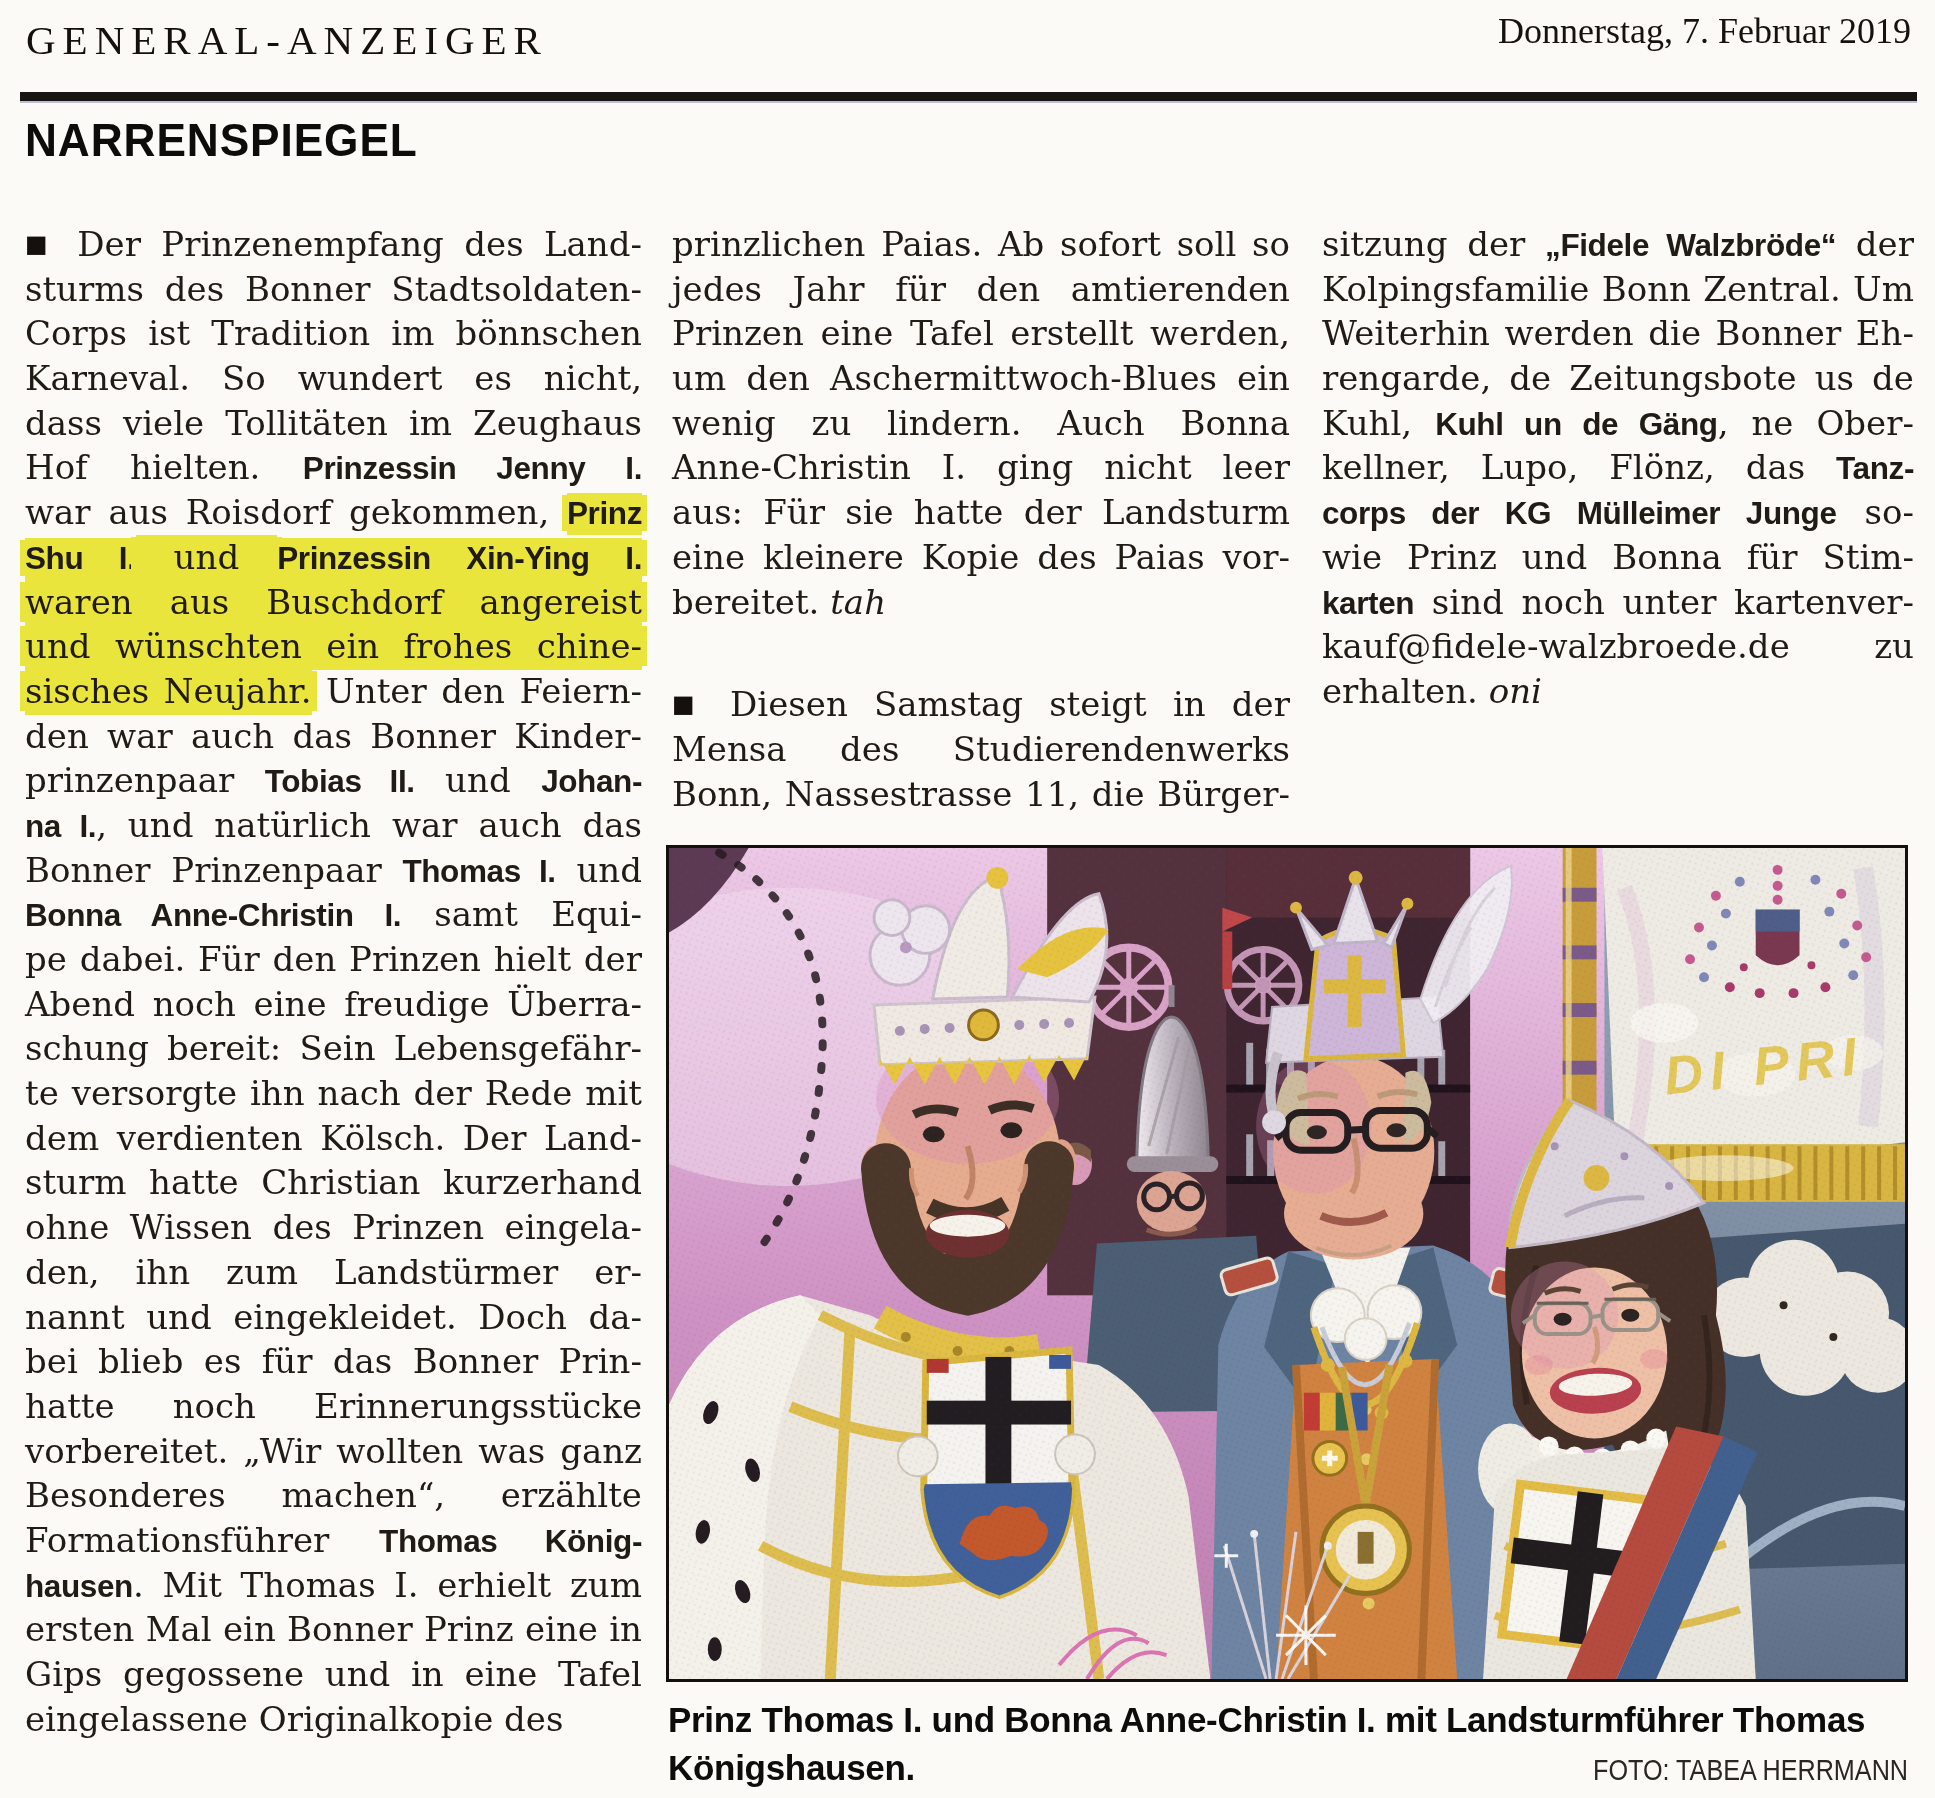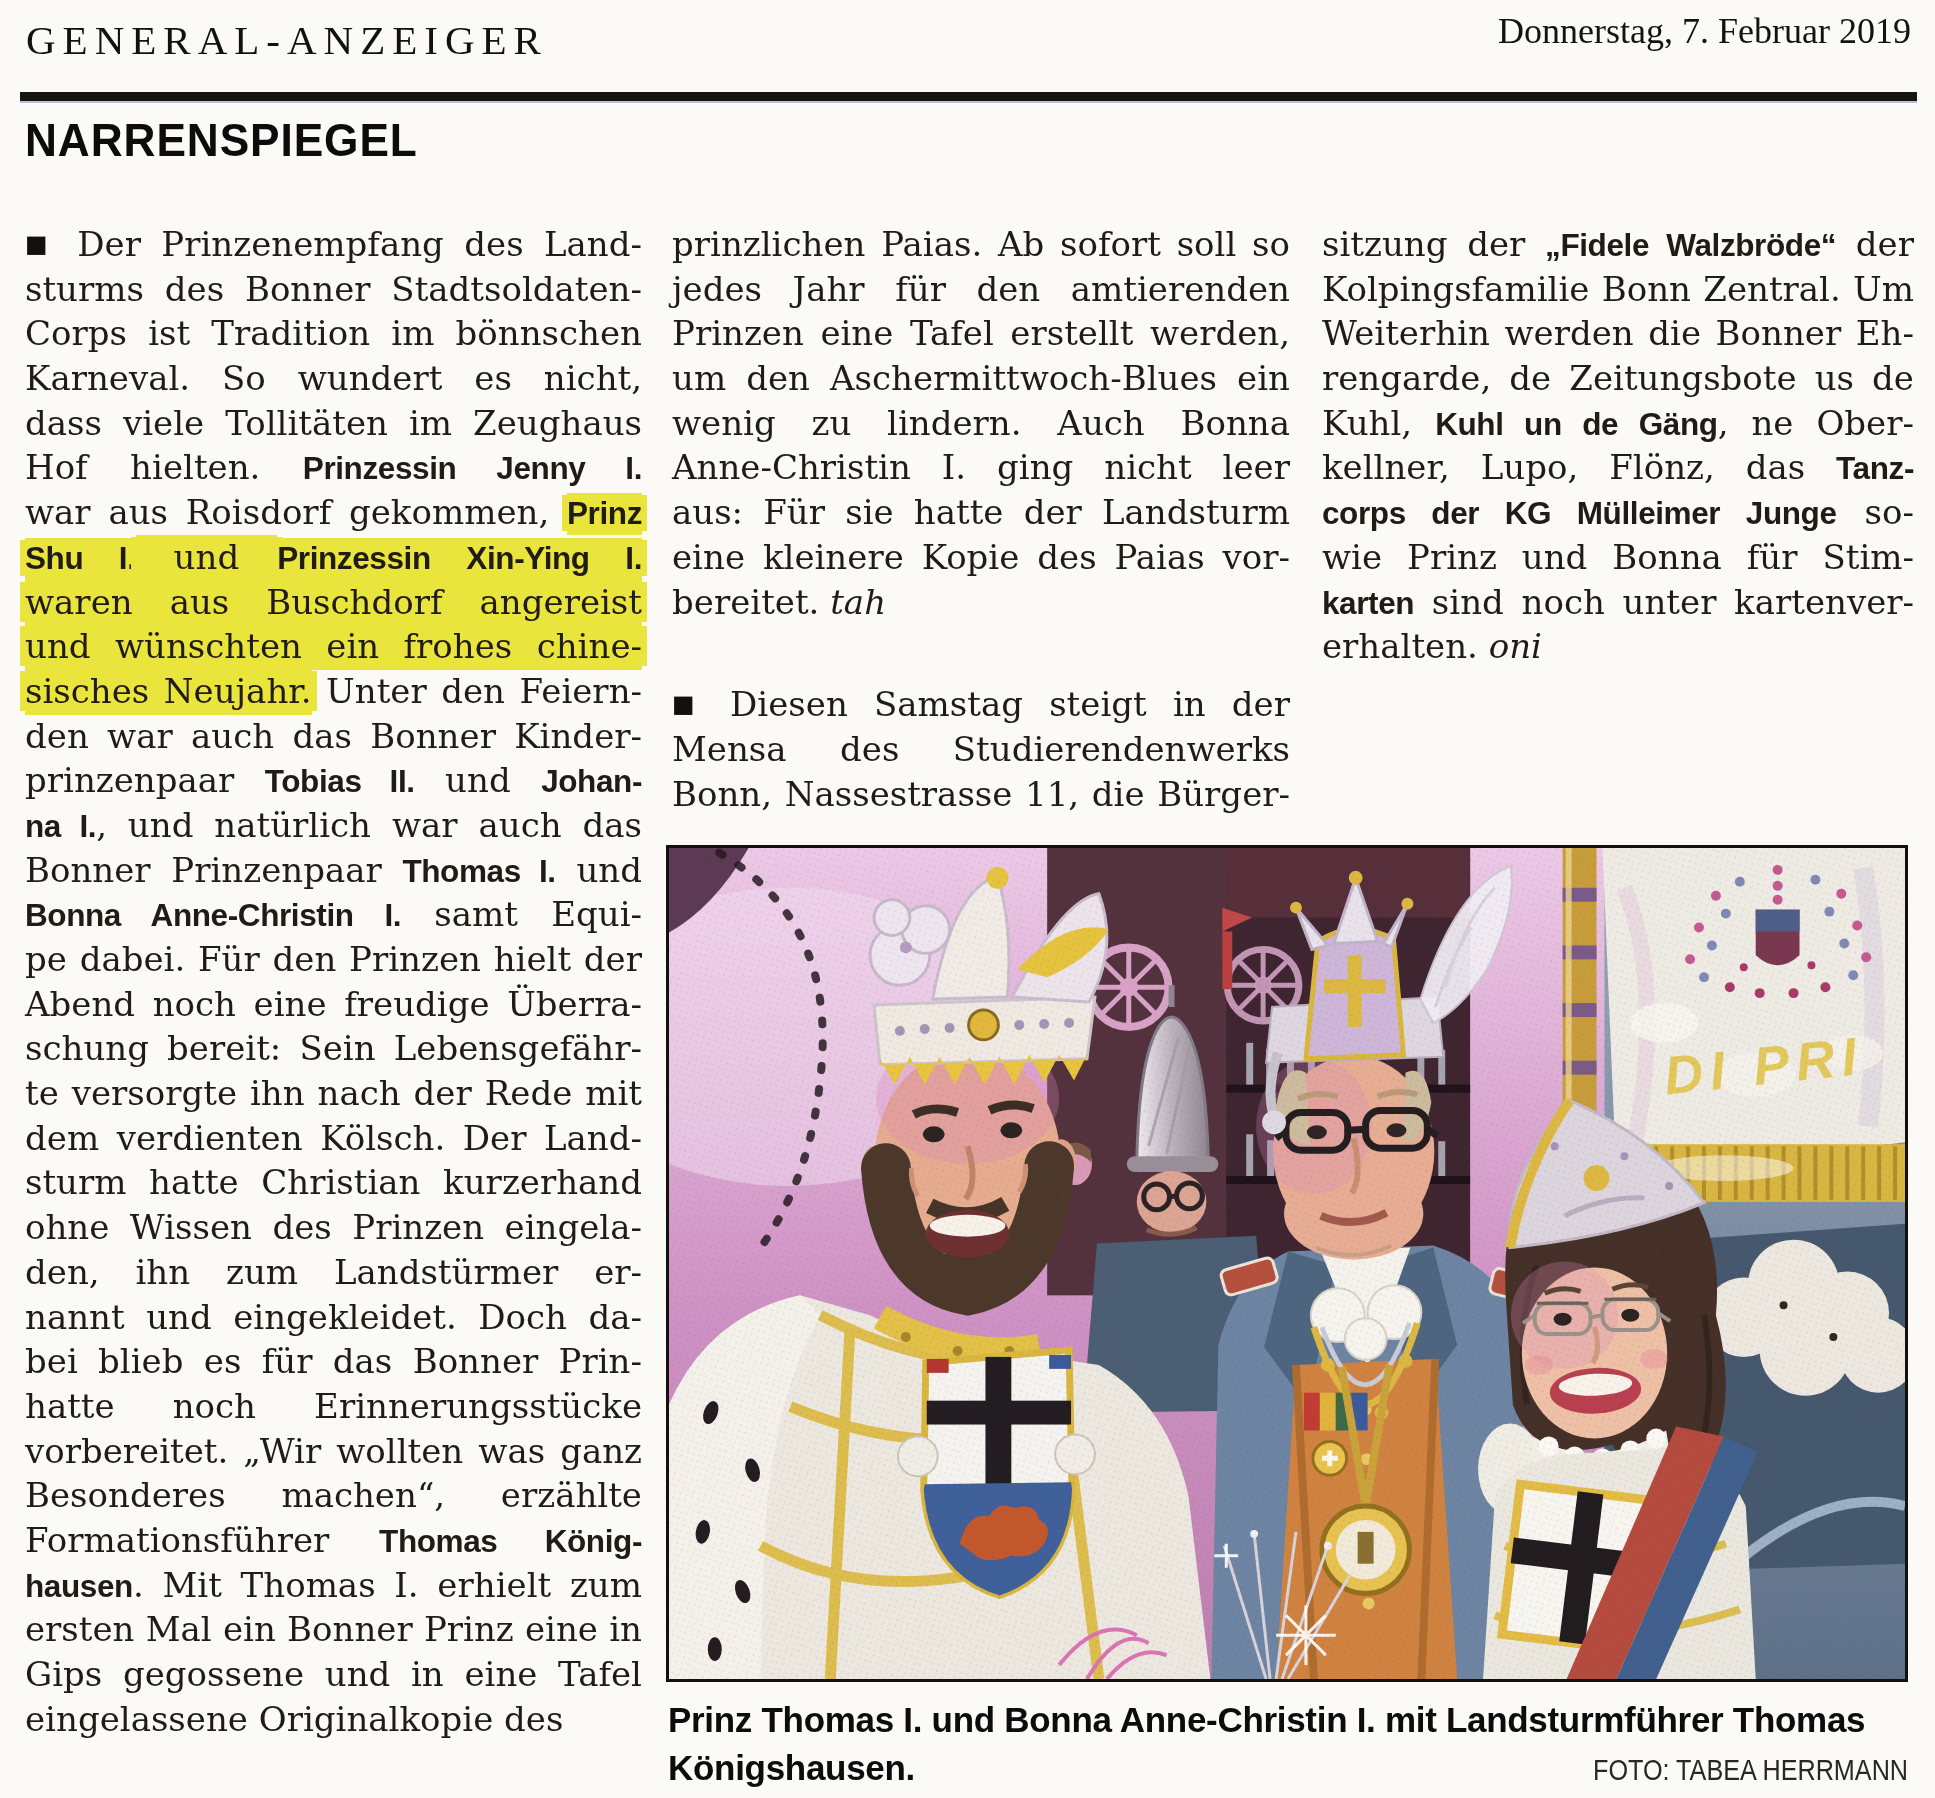--- a/index.html
+++ b/index.html
@@ -137,20 +137,21 @@
 <div class="col col2">
     <div class="line"><span>sitzung der </span><span class="b">„Fidele Walzbröde“</span><span> der</span></div>
     <div class="line"><span>Kolpingsfamilie Bonn Zentral. Um</span></div>
     <div class="line"><span>Weiterhin werden die Bonner Eh-</span></div>
     <div class="line"><span>rengarde, de Zeitungsbote us de</span></div>
     <div class="line"><span>Kuhl, </span><span class="b">Kuhl un de Gäng</span><span>, ne Ober-</span></div>
     <div class="line"><span>kellner, Lupo, Flönz, das </span><span class="b">Tanz-</span></div>
     <div class="line"><span class="b">corps der KG Mülleimer Junge</span><span> so-</span></div>
     <div class="line"><span>wie Prinz und Bonna für Stim-</span></div>
     <div class="line"><span class="b">karten</span><span> sind noch unter kartenver-</span></div>
+    <div class="line"><span>kauf@fidele-walzbroede.de zu</span></div>
     <div class="line last"><span>erhalten. </span><span class="i">oni</span></div>
   </div>
 
 <div class="photo-frame">
 <svg viewBox="0 0 1242 836" preserveAspectRatio="none">
   <defs>
     <linearGradient id="wall" x1="0" y1="0" x2="0" y2="1">
       <stop offset="0" stop-color="#ecc9e6"></stop>
           <stop offset=".55" stop-color="#cf92c4"></stop>
           <stop offset="1" stop-color="#bc7fb0"></stop>

